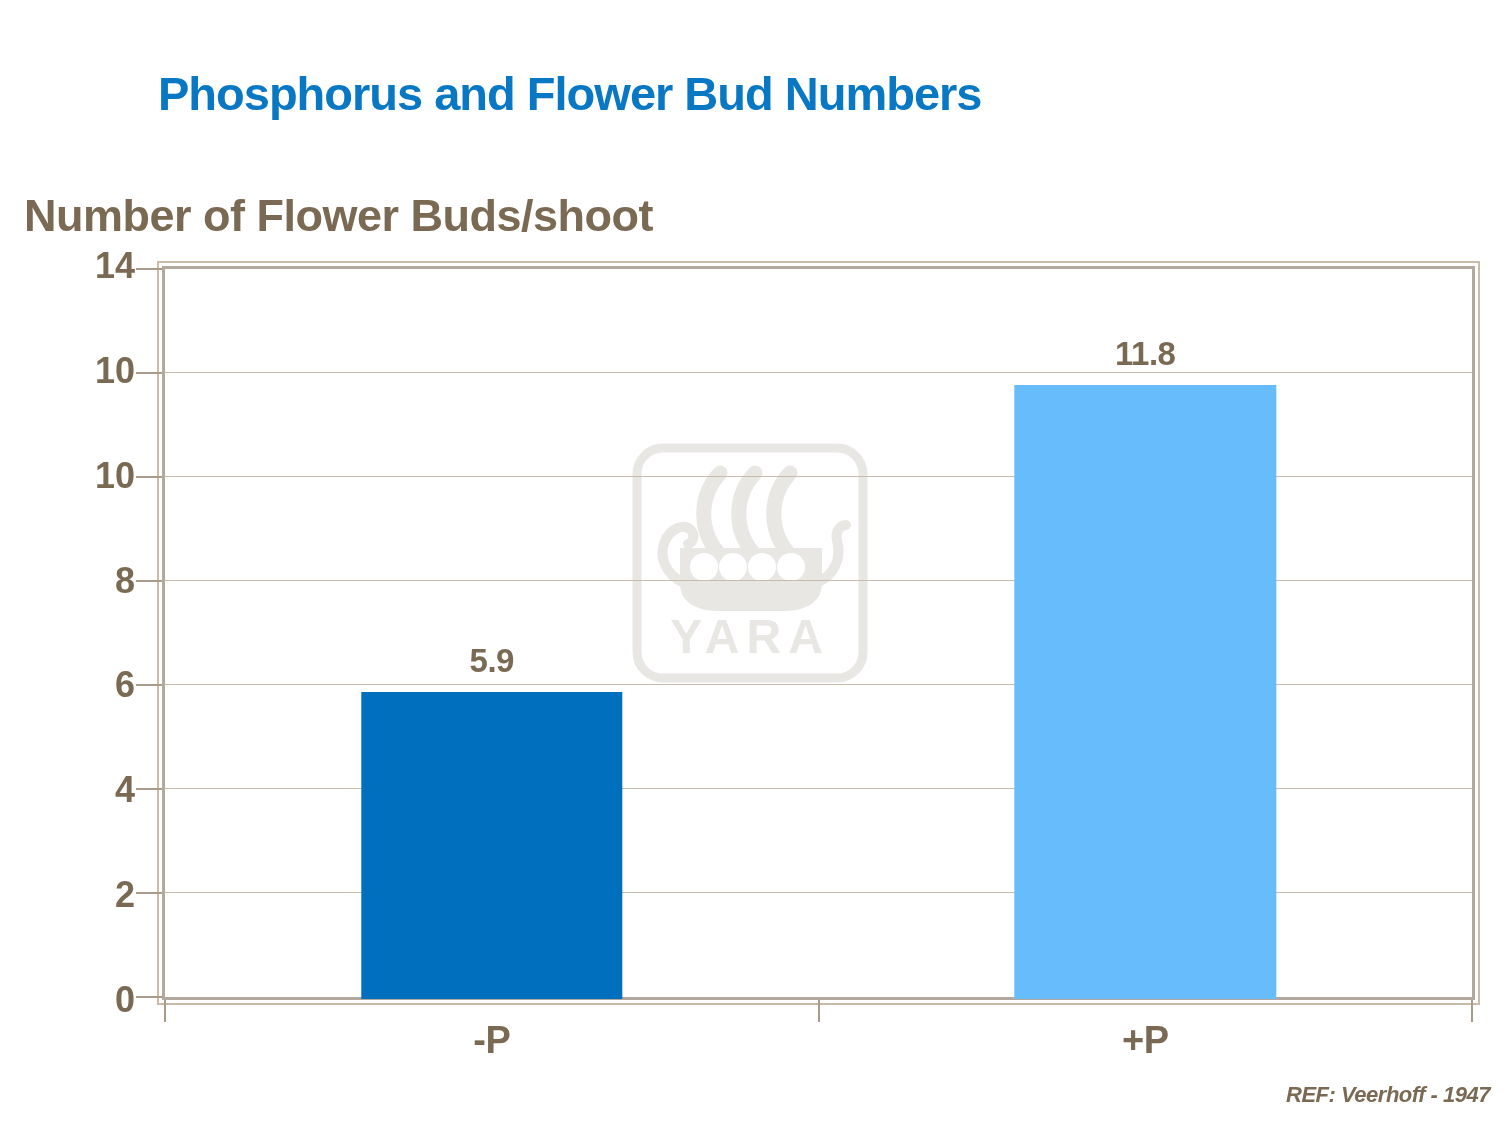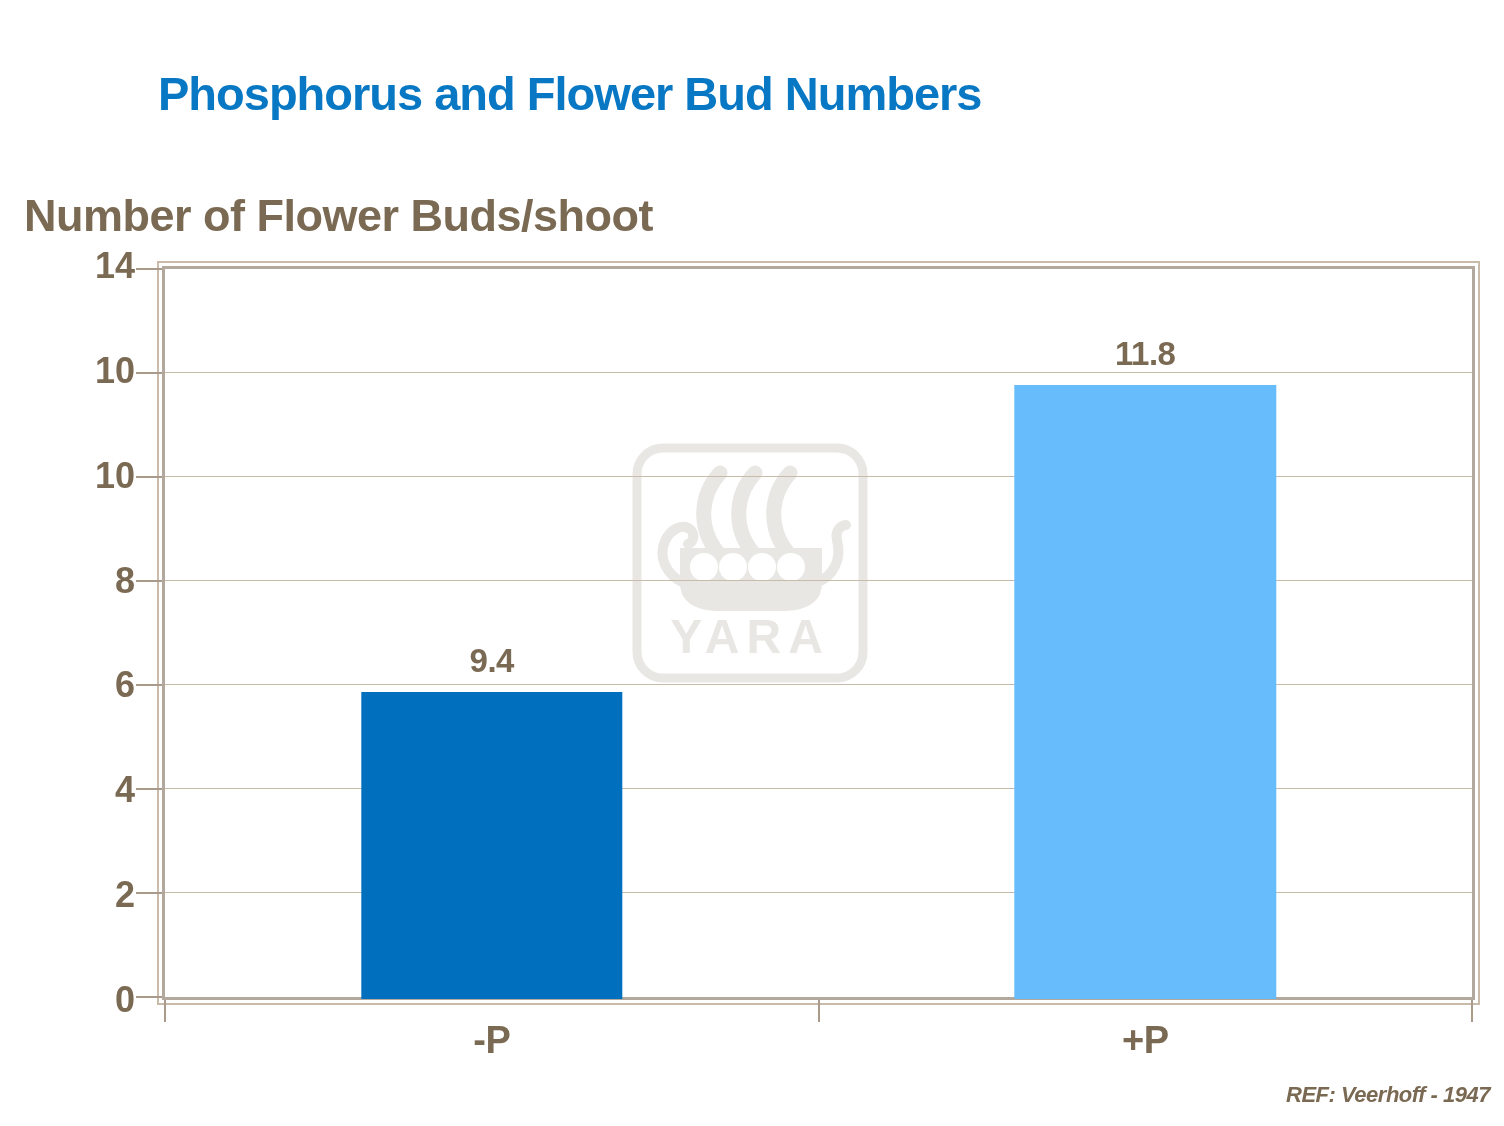--- a/index.html
+++ b/index.html
@@ -113,21 +113,21 @@
 <div class="plot">
   <div class="plot-inner" id="plot-inner">
       <div class="gridline" style="bottom: 14.2857%;"></div>
       <div class="gridline" style="bottom: 28.5714%;"></div>
       <div class="gridline" style="bottom: 42.8571%;"></div>
       <div class="gridline" style="bottom: 57.1429%;"></div>
       <div class="gridline" style="bottom: 71.4286%;"></div>
       <div class="gridline" style="bottom: 85.7143%;"></div>
       <div class="bar-slot" style="left: 0%; width: 50%;">
         <div class="bar-fill" style="height: 42.1429%; width: 40%; background: rgb(0, 112, 190);"></div>
-        <div class="bar-value" style="bottom: calc(42.1429% + 12px);">9.4</div>
+        <div class="bar-value" style="bottom: calc(42.1429% + 12px);">5.9</div>
       </div>
       <div class="bar-slot" style="left: 50%; width: 50%;">
         <div class="bar-fill" style="height: 84.2857%; width: 40%; background: rgb(103, 189, 251);"></div>
         <div class="bar-value" style="bottom: calc(84.2857% + 12px);">11.8</div>
       </div>
     </div>
 </div>
 
 <div class="y-axis-labels" id="y-axis-labels">
     <div class="ytick-label" style="top: 100%;">0</div>

